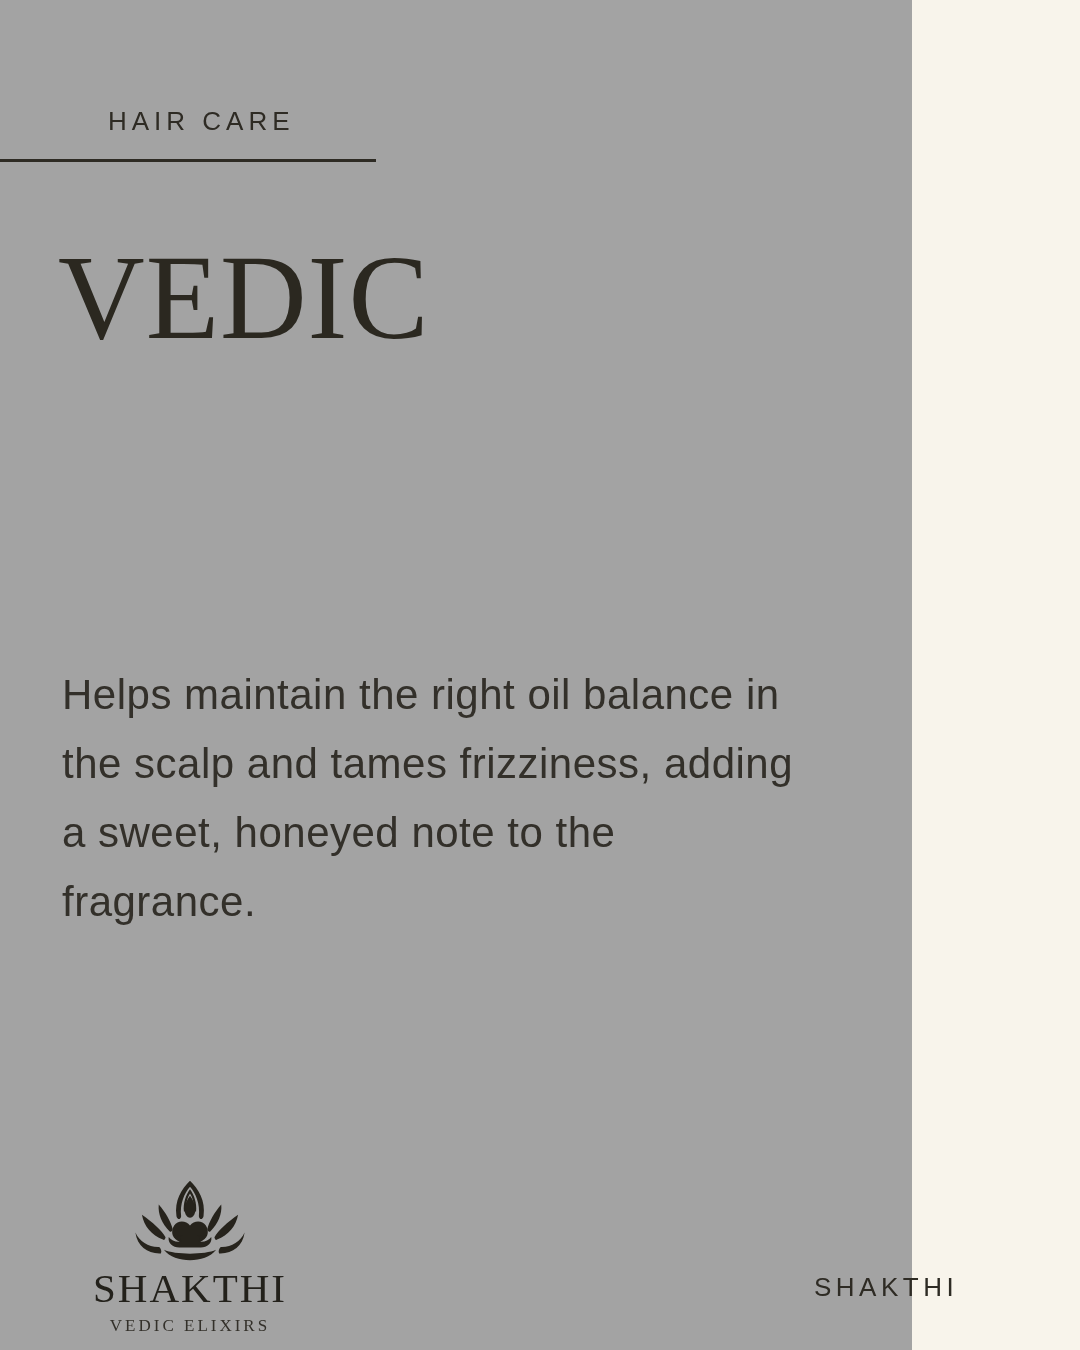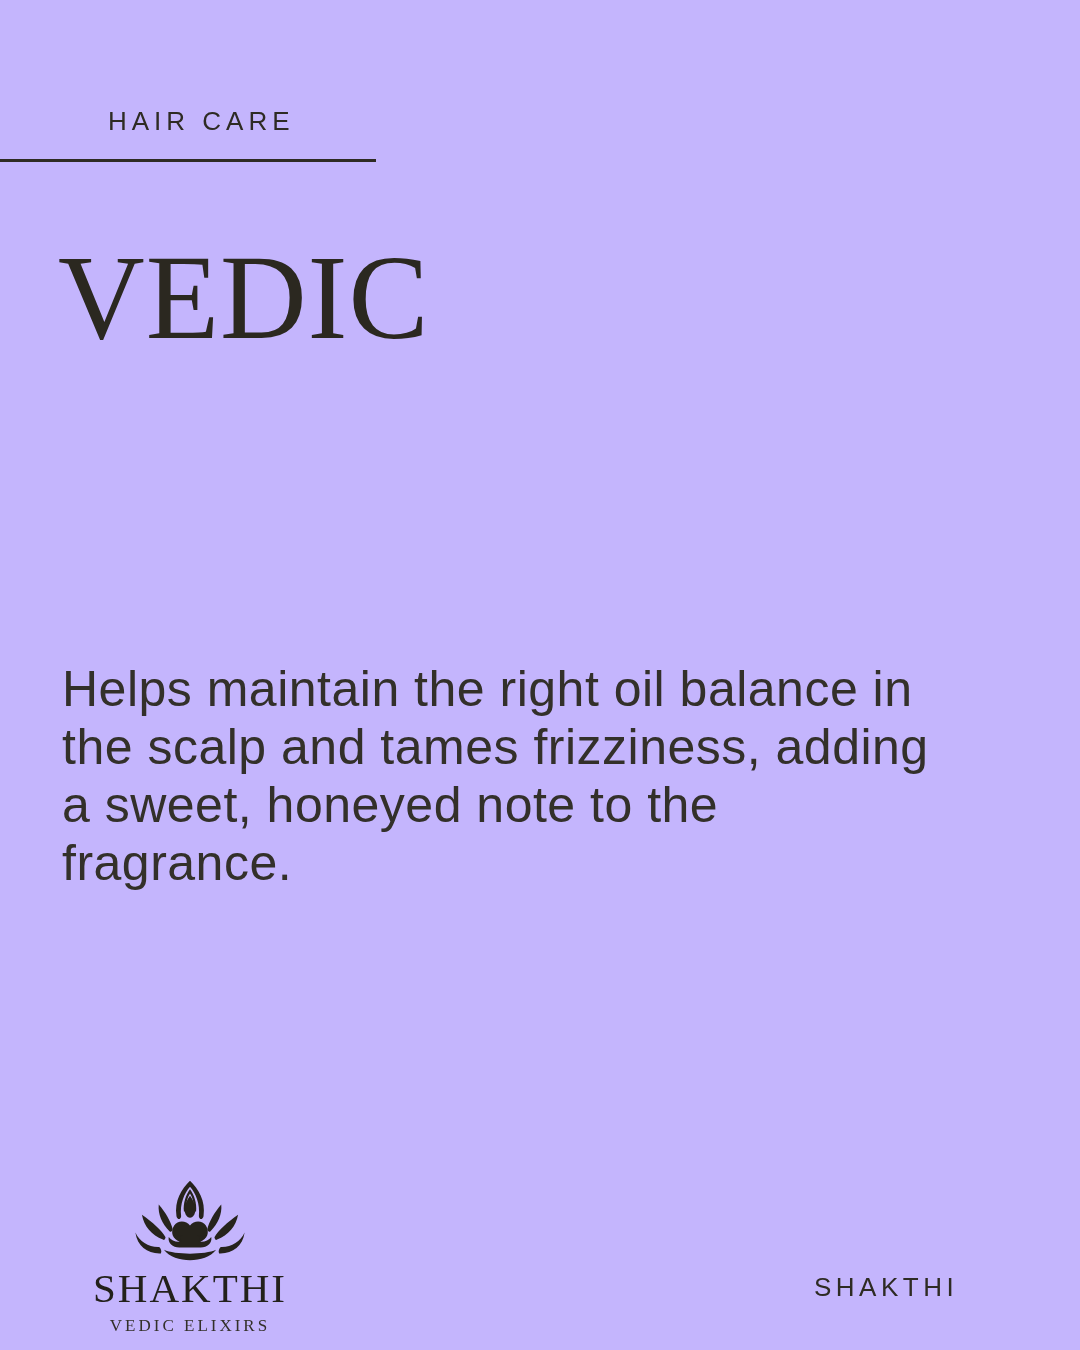--- a/index.html
+++ b/index.html
@@ -5,22 +5,22 @@
   html, body { margin: 0; padding: 0; }
   body {
     width: 1080px; height: 1350px;
     background: #f8f4eb;
     font-family: "Liberation Sans", sans-serif;
     color: #2e2b24;
     overflow: hidden;
   }
   .canvas {
     position: relative;
-    width: 1080px; height: 1350px;
-    background: #c4b5fd;
+    width: 912px; height: 1350px;
+    background: #a3a3a3;
   }
   .category {
     position: absolute;
     left: 108px; top: 106px;
     font-size: 26px;
     letter-spacing: 5px;
     color: #2e2b24;
   }
   .category-rule {
     position: absolute;
@@ -37,22 +37,22 @@
     font-size: 120px;
     line-height: 1;
     letter-spacing: 1px;
     color: #2b2820;
   }
   .body-text {
     position: absolute;
     left: 62px; top: 660px;
     width: 960px;
     margin: 0;
-    font-size: 50px;
-    line-height: 58px;
+    font-size: 42px;
+    line-height: 69px;
     letter-spacing: 0.5px;
     color: #33302a;
     white-space: pre-line;
   }
   .logo {
     position: absolute;
     left: 90px; top: 1178px;
     width: 200px;
     display: flex;
     flex-direction: column;

